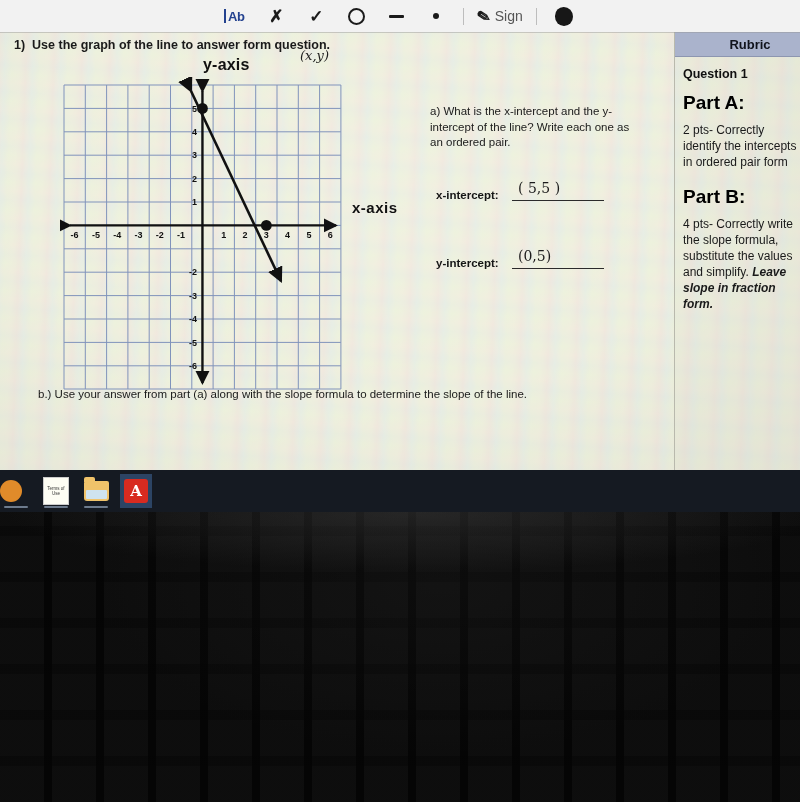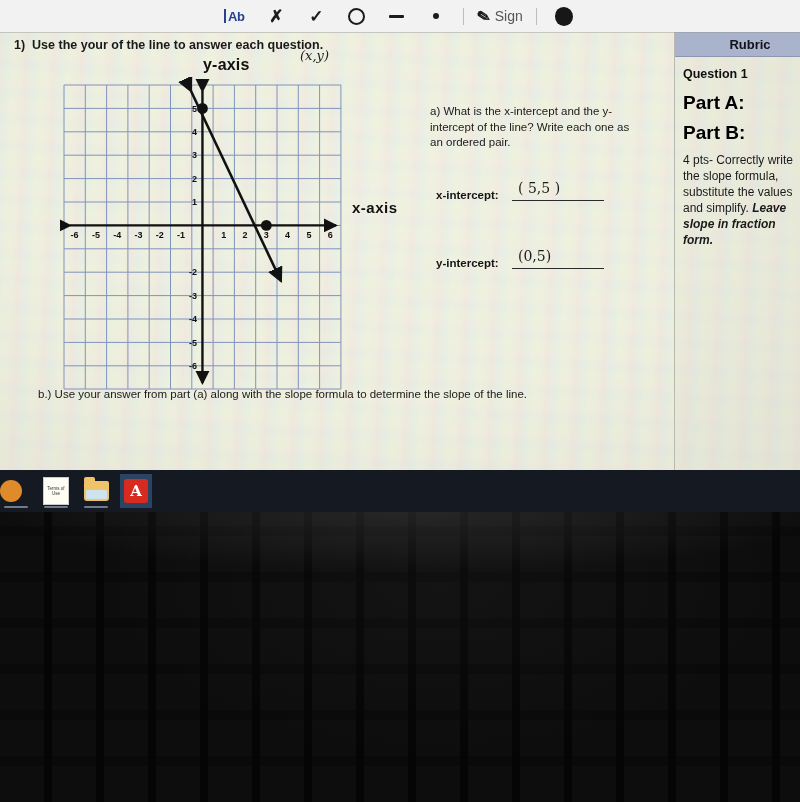--- a/index.html
+++ b/index.html
@@ -192,21 +192,21 @@
     <div class="tb-sep"></div>
     <div class="tb-item">
         <span class="tb-blob"></span>
       </div>
   </div>
 
   <div class="page">
 
     <div class="q1">
       <span>1)</span>&nbsp;
-      <span>Use the your of the line to answer each question.</span>
+      <span>Use the graph of the line to answer form question.</span>
     </div>
 
     <div class="yaxis-lbl">y-axis</div>
     <div class="xy-hand">(x,y)</div>
     <div class="xaxis-lbl">x-axis</div>
 
     <div class="graph">
       <svg width="285" height="325" viewBox="0 0 285 325">
 
         <g stroke="#8093bb" stroke-width="1" fill="none">
@@ -298,20 +298,21 @@
     <div class="hand" style="left:518px;top:216px;">(0,5)</div>
 
     <div class="partb">b.) Use your answer from part (a) along with the slope formula to determine the slope of the line.</div>
   </div>
 
   <div class="rubric">
     <div class="rubric-head">Rubric</div>
     <div class="rubric-body">
       <div class="r-title">Question 1</div>
       <div class="r-part">Part A:</div>
+      <div class="r-text">2 pts- Correctly identify the intercepts in ordered pair form</div>
       <div class="r-part">Part B:</div>
       <div class="r-text"><span>4 pts- Correctly write the slope formula, substitute the values and simplify. </span><span class="r-em">Leave slope in fraction form.</span></div>
     </div>
   </div>
 
   <div class="moire"></div>
   <div class="vignette"></div>
 </div>
 
 <div class="taskbar">

